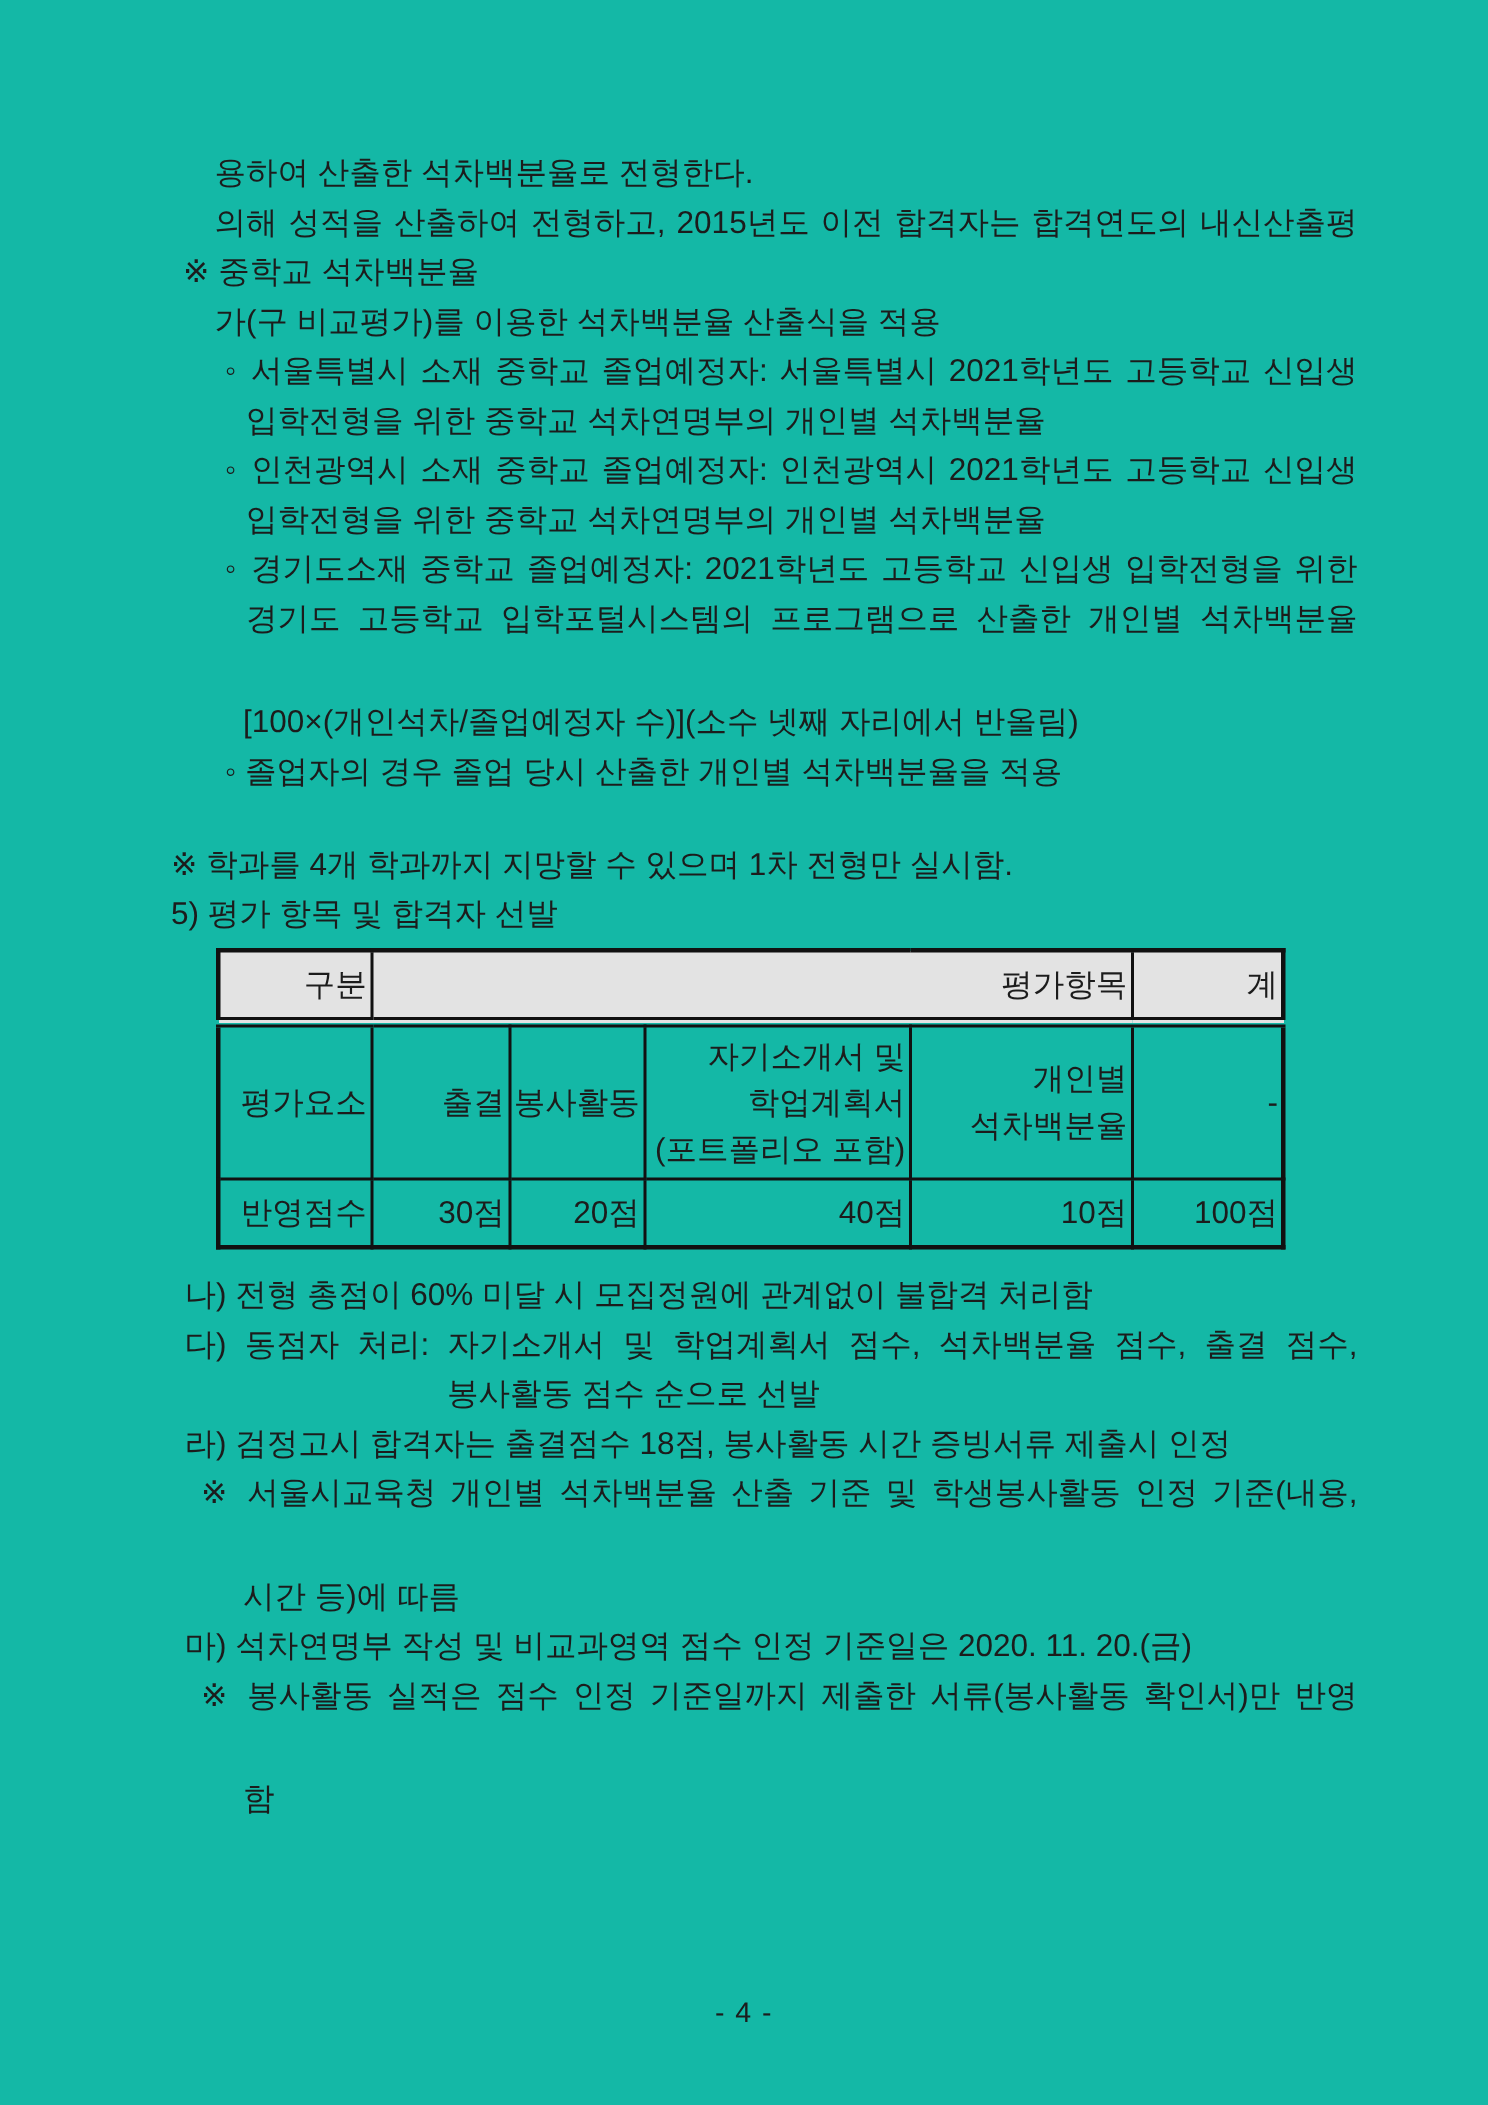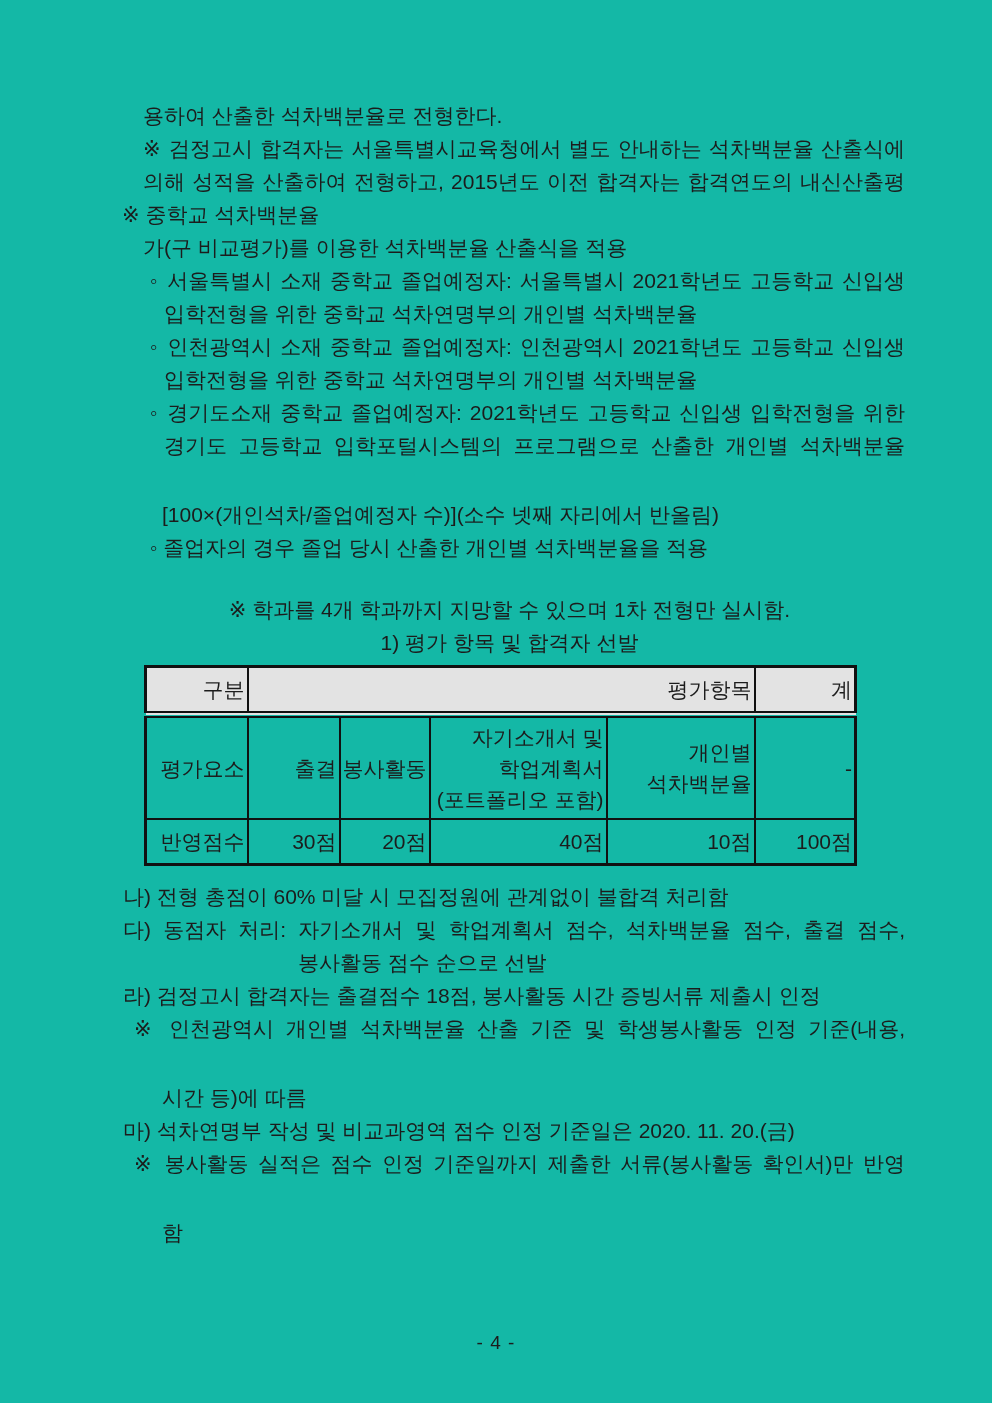--- a/index.html
+++ b/index.html
@@ -24,21 +24,21 @@
     line-height: 33px;
     word-break: keep-all;
   }
   .line { min-height: 33px; }
   
   .il-main   { padding-left: 38px; }   
   .il-note   { padding-left: 17px; }   
   .il-bullet { padding-left: 45px; }   
   .il-cont   { padding-left: 59px; }   
   .il-b0     { padding-left: 0; }      
-  .il-b1     { padding-left: 9px; text-align: center; }    
+  .il-b1     { padding-left: 9px; }    
   .il-item   { padding-left: 18px; }   
   .il-note2  { padding-left: 29px; }   
   .il-cont2  { padding-left: 57px; margin-top: 36px; }   
   .il-cont3  { padding-left: 193px; }  
   
   .j { text-align: justify; text-align-last: justify; }
 
   .sec-b { margin-top: 29px; }
   .sec-c { margin-top: 14px; }
 
@@ -77,37 +77,36 @@
   }
 </style>
 </head>
 <body>
 
 <div class="page">
   <div class="content">
 
     <div class="sec-a">
       <div class="line il-main">용하여 산출한 석차백분율로 전형한다.</div>
-      <div class="line il-main j">※ 검정고시 합격자는 서울특별시교육청에서 별도 안내하는 석차백분율 산출식에</div>
       <div class="line il-main j">의해 성적을 산출하여 전형하고, 2015년도 이전 합격자는 합격연도의 내신산출평</div>
       <div class="line il-note">※ 중학교 석차백분율</div>
       <div class="line il-main">가(구 비교평가)를 이용한 석차백분율 산출식을 적용</div>
       <div class="line il-bullet j">◦ 서울특별시 소재 중학교 졸업예정자: 서울특별시 2021학년도 고등학교 신입생</div>
       <div class="line il-cont">입학전형을 위한 중학교 석차연명부의 개인별 석차백분율</div>
       <div class="line il-bullet j">◦ 인천광역시 소재 중학교 졸업예정자: 인천광역시 2021학년도 고등학교 신입생</div>
       <div class="line il-cont">입학전형을 위한 중학교 석차연명부의 개인별 석차백분율</div>
       <div class="line il-bullet j">◦ 경기도소재 중학교 졸업예정자: 2021학년도 고등학교 신입생 입학전형을 위한</div>
       <div class="line il-cont j">경기도 고등학교 입학포털시스템의 프로그램으로 산출한 개인별 석차백분율</div>
       <div class="line il-cont2">[100×(개인석차/졸업예정자 수)](소수 넷째 자리에서 반올림)</div>
       <div class="line il-bullet">◦ 졸업자의 경우 졸업 당시 산출한 개인별 석차백분율을 적용</div>
     </div>
 
     <div class="sec-b">
       <div class="line il-b1">※ 학과를 4개 학과까지 지망할 수 있으며 1차 전형만 실시함.</div>
-      <div class="line il-b1">1) 평가 항목 및 합격자 선발</div>
+      <div class="line il-b1">5) 평가 항목 및 합격자 선발</div>
     </div>
 
     <table class="eval">
       <colgroup>
         <col style="width:102px">
           <col style="width:92px">
           <col style="width:90px">
         <col style="width:177px">
           <col style="width:148px">
           <col style="width:101px">
@@ -138,21 +137,21 @@
         <td>100점</td>
       </tr>
     </tbody>
       </table>
 
     <div class="sec-c">
       <div class="line il-item">나) 전형 총점이 60% 미달 시 모집정원에 관계없이 불합격 처리함</div>
       <div class="line il-item j">다) 동점자 처리: 자기소개서 및 학업계획서 점수, 석차백분율 점수, 출결 점수,</div>
       <div class="line il-cont3">봉사활동 점수 순으로 선발</div>
       <div class="line il-item">라) 검정고시 합격자는 출결점수 18점, 봉사활동 시간 증빙서류 제출시 인정</div>
-      <div class="line il-note2 j">※ 인천광역시 개인별 석차백분율 산출 기준 및 학생봉사활동 인정 기준(내용,</div>
+      <div class="line il-note2 j">※ 서울시교육청 개인별 석차백분율 산출 기준 및 학생봉사활동 인정 기준(내용,</div>
       <div class="line il-cont2">시간 등)에 따름</div>
       <div class="line il-item">마) 석차연명부 작성 및 비교과영역 점수 인정 기준일은 2020. 11. 20.(금)</div>
       <div class="line il-note2 j">※ 봉사활동 실적은 점수 인정 기준일까지 제출한 서류(봉사활동 확인서)만 반영</div>
       <div class="line il-cont2">함</div>
     </div>
 
   </div>
 
   <div class="footer">- 4 -</div>
 </div>

